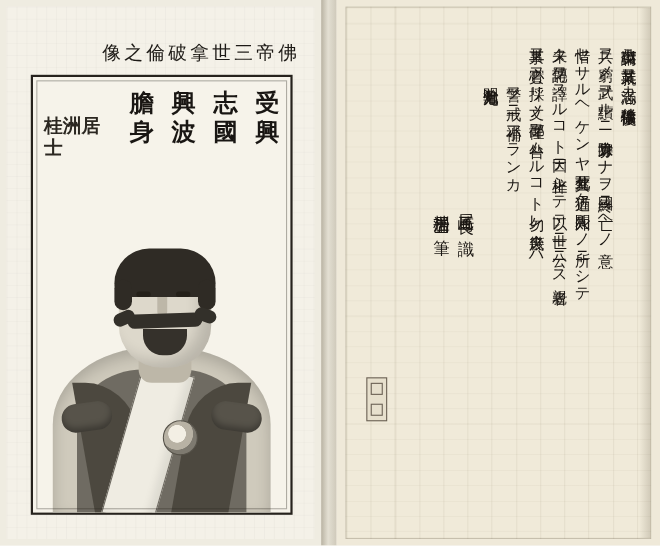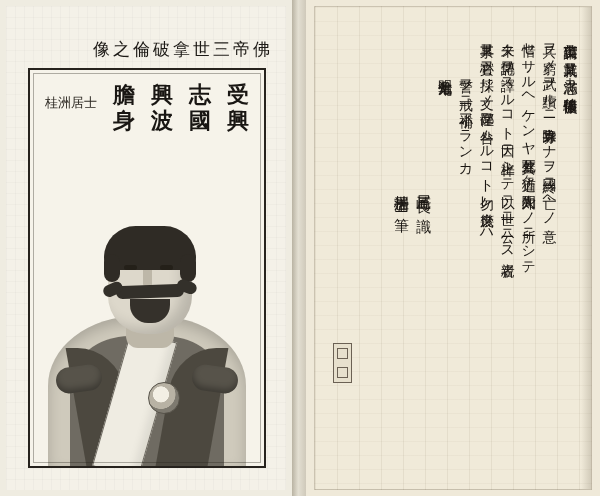--- a/index.html
+++ b/index.html
@@ -101,26 +101,26 @@
     display: flex;
     flex-direction: column;
     align-items: center;
     font-size: 22px;
     line-height: 1.18;
     color: #191613;
     font-family: "DejaVu Serif", serif;
     font-weight: 700;
   }
   .poem-col.small {
-    font-size: 13px;
-    font-weight: 400;
+    font-size: 17px;
+    font-weight: 700;
     line-height: 1.15;
     color: #2b2721;
     align-self: flex-start;
-    margin-top: 14px;
+    margin-top: 24px;
   }
   .poem-col span { display: block; }
 
   
   .portrait {
     position: absolute;
     left: 0;
     right: 0;
     bottom: 0;
     height: 275px;

